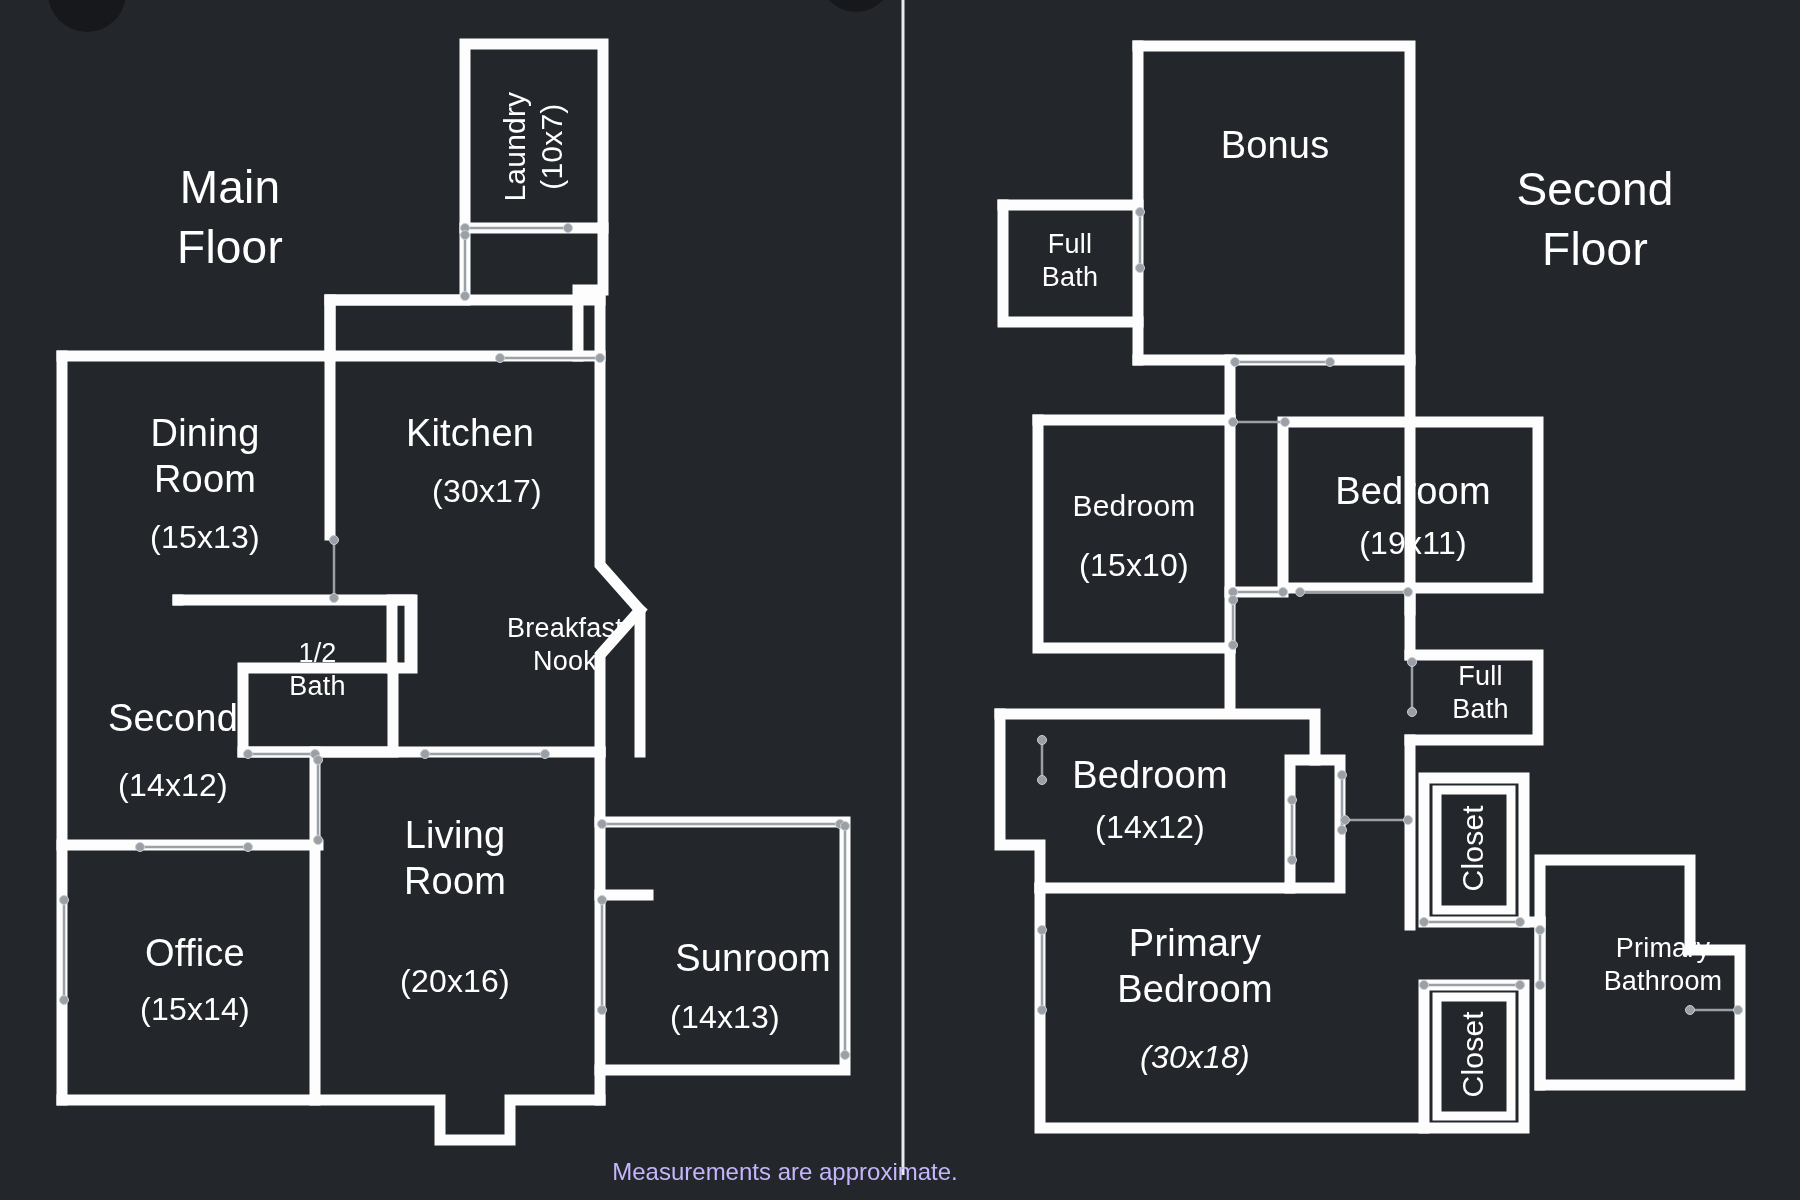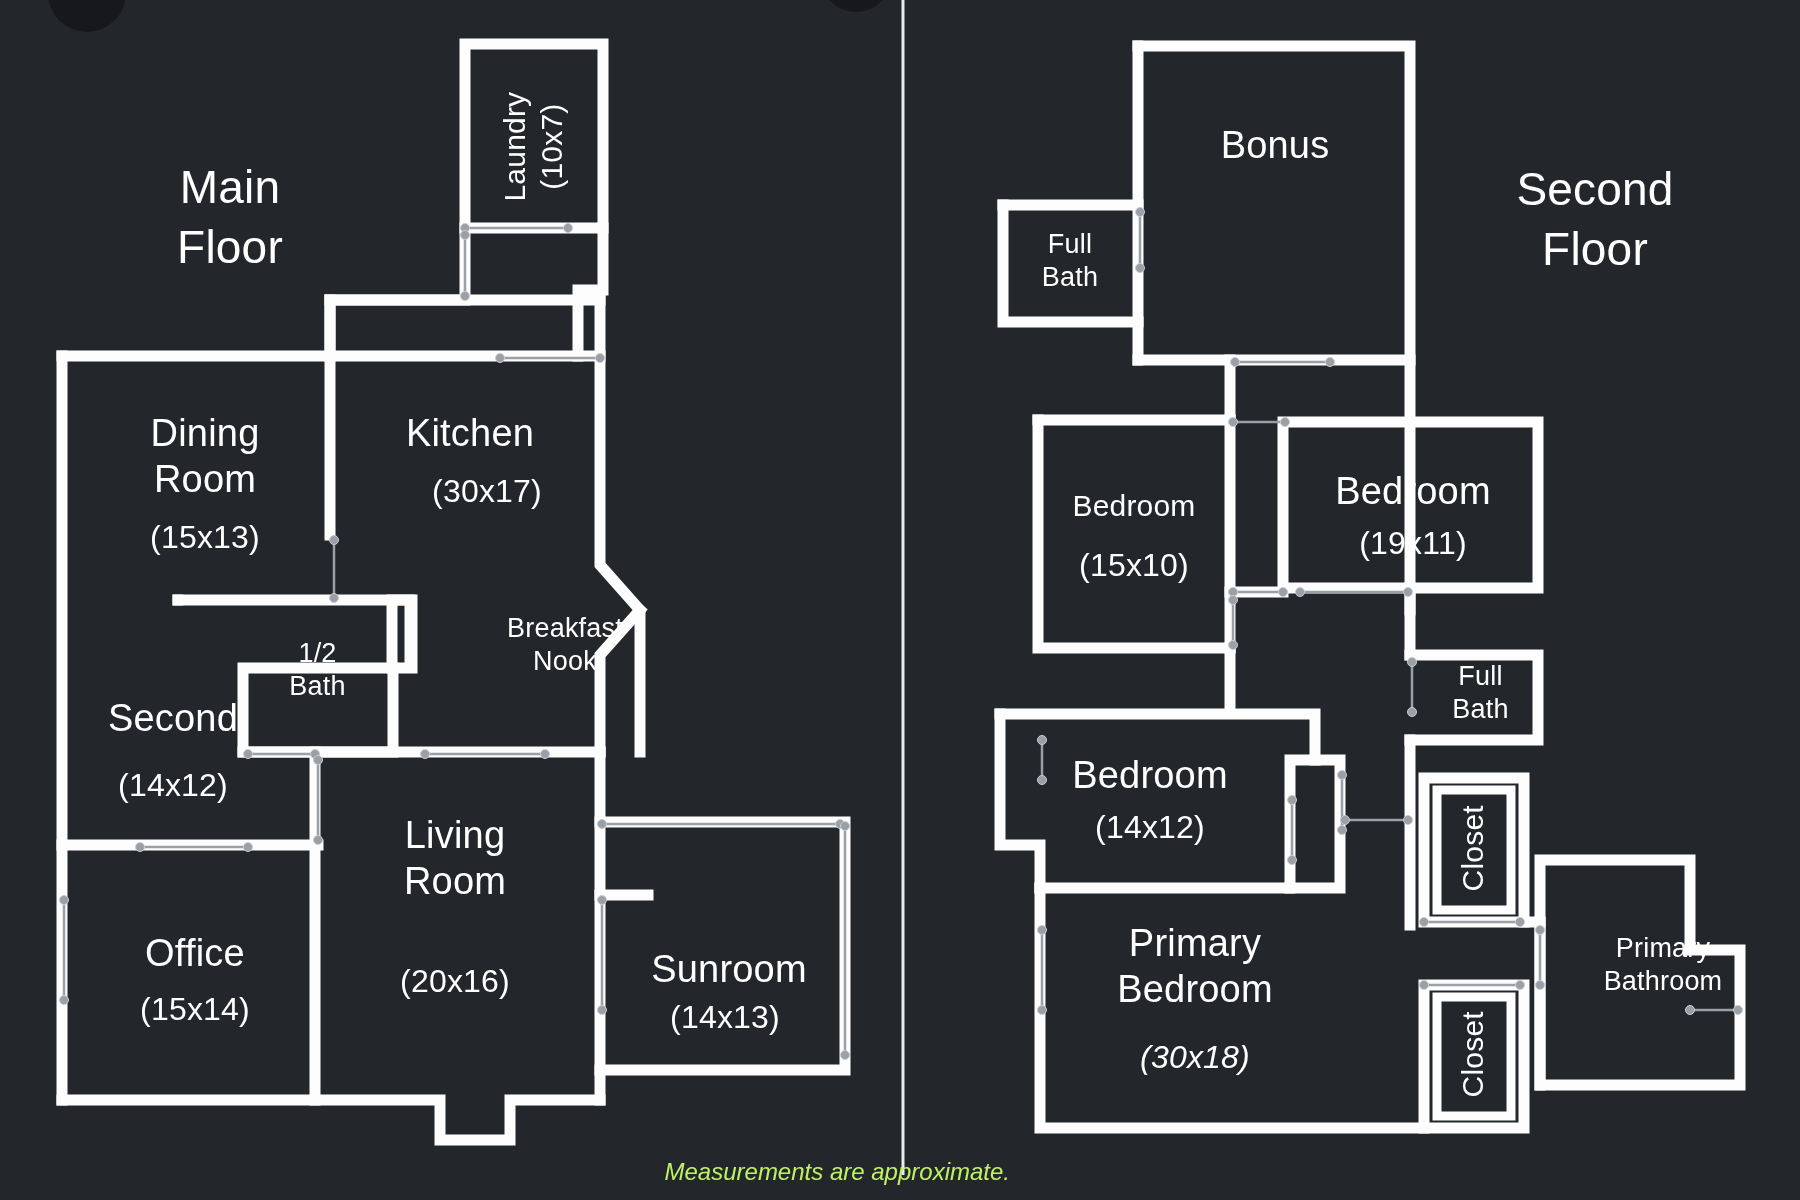--- a/index.html
+++ b/index.html
@@ -100,25 +100,24 @@
   .room-dim {
     font-size: 32px;
     font-weight: 400;
   }
   .rot-cw {
     transform: rotate(-90deg);
     transform-origin: center center;
   }
   .footnote {
     position: absolute;
-    color: #bef264;
+    color: #c4b5fd;
     font-size: 24px;
-    text-align: right;
+    text-align: center;
     pointer-events: none;
-    font-style: italic;
   }
 </style>
 </head>
 <body>
 
 <div id="plan-root">
 
   <div class="top-blob" id="blob-left"></div>
   <div class="top-blob" id="blob-right"></div>
 
@@ -351,21 +350,21 @@
   <div class="label room-name" id="lbl-foyer-name" style="left:58px; top:695px; width:230px;">Second</div>
   <div class="label room-dim" id="lbl-foyer-dim" style="left:58px; top:766px; width:230px;">(14x12)</div>
 
   <div class="label room-name" id="lbl-office-name" style="left:70px; top:930px; width:250px;">Office</div>
   <div class="label room-dim" id="lbl-office-dim" style="left:70px; top:990px; width:250px;">(15x14)</div>
 
   <div class="label room-name" id="lbl-living-name" style="left:330px; top:812px; width:250px;">Living
 Room</div>
   <div class="label room-dim" id="lbl-living-dim" style="left:330px; top:962px; width:250px;">(20x16)</div>
 
-  <div class="label room-name" id="lbl-sunroom-name" style="left:604px; top:935px; width:250px;margin-top:11px;">Sunroom</div>
+  <div class="label room-name" id="lbl-sunroom-name" style="left:628px; top:935px; width:250px;">Sunroom</div>
   <div class="label room-dim" id="lbl-sunroom-dim" style="left:600px; top:998px; width:250px;">(14x13)</div>
 
   <div class="label floor-title" id="lbl-second-floor" style="left:1455px; top:160px; width:280px;">Second
 Floor</div>
 
   <div class="label room-name" id="lbl-bonus-name" style="left:1150px; top:122px; width:250px;">Bonus</div>
 
   <div class="label room-name-xs" id="lbl-fullbath-upper" style="left:1000px; top:228px; width:140px;">Full
 Bath</div>
 

